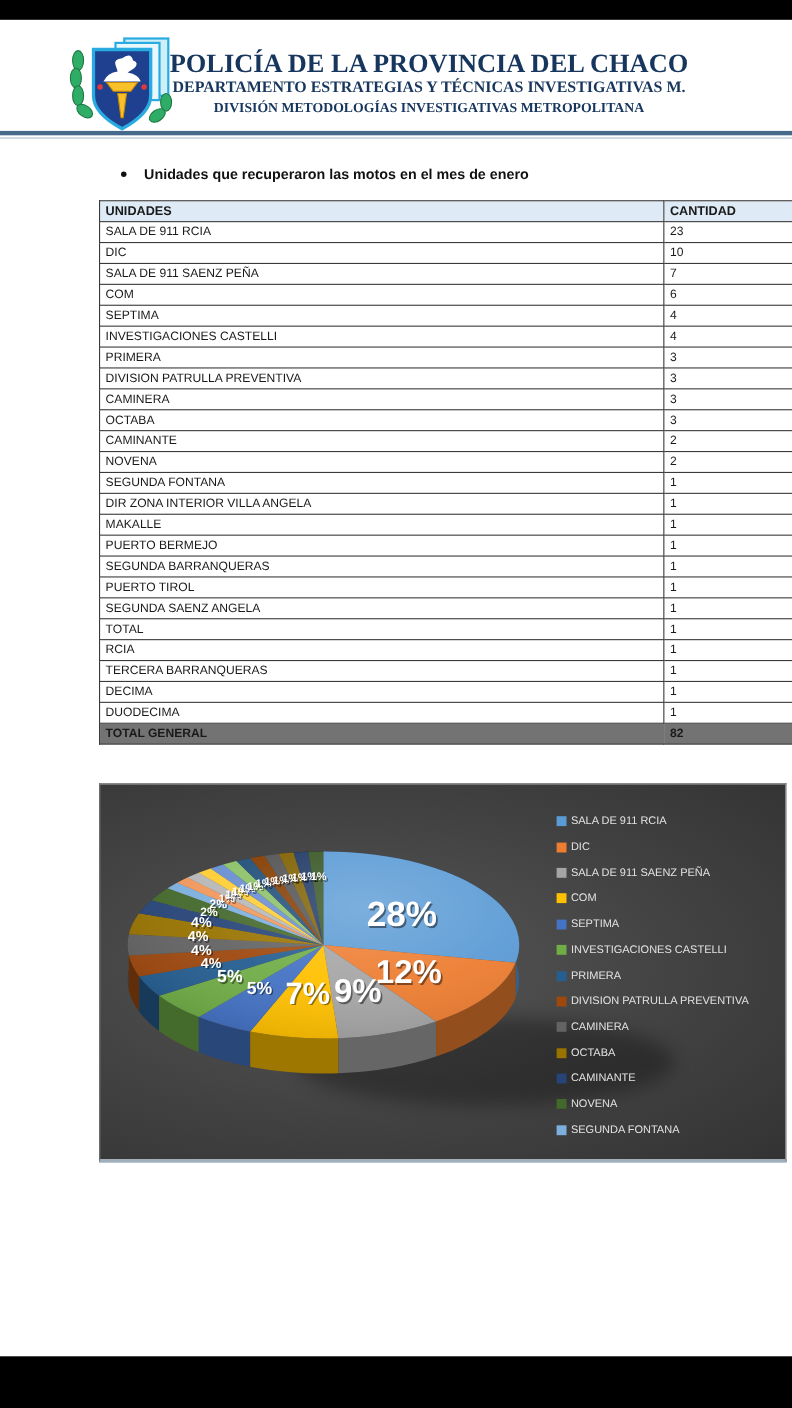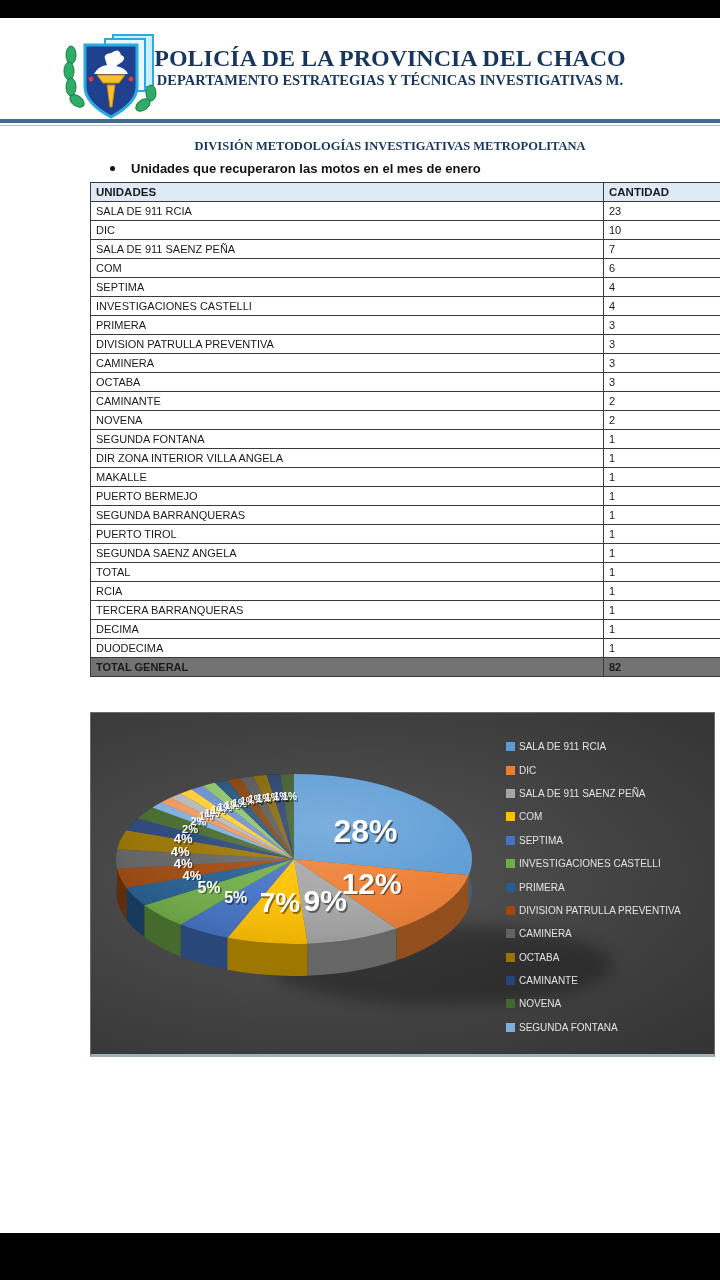--- a/index.html
+++ b/index.html
@@ -8,26 +8,26 @@
   .bar{position:absolute;left:0;width:720px;background:#000;}
   #topbar{top:0;height:18px;}
   #bottombar{top:1233px;height:47px;}
 
   
   #logo{position:absolute;left:55px;top:33px;width:112px;height:90px;}
   #header-text{position:absolute;left:150px;top:46px;width:480px;text-align:center;
                color:#17365D;font-family:"Liberation Serif",serif;font-weight:bold;}
   #header-title{font-size:24px;line-height:24px;}
   #header-sub1{font-size:14.5px;line-height:20px;}
-  #header-sub2{font-size:12.5px;line-height:17px;margin-top:48px;}
+  #header-sub2{font-size:12.5px;line-height:17px;}
   #header-rule{position:absolute;left:0;top:119px;width:720px;height:4px;background:#46698C;}
   #header-rule2{position:absolute;left:0;top:125px;width:720px;height:1px;background:#A9BDD1;}
 
   
-  #bullet-line{position:absolute;left:110px;top:161px;font-size:13px;font-weight:bold;color:#111;text-align:center;}
+  #bullet-line{position:absolute;left:110px;top:151px;font-size:13px;font-weight:bold;color:#111;text-align:center;}
   #bullet-line .dot{display:inline-block;width:5px;height:5px;border-radius:50%;background:#111;
                     vertical-align:middle;margin-right:16px;margin-top:-2px;}
 
   
   #units-table-wrap{position:absolute;left:62px;top:182px;width:641px;}
   table{border-collapse:collapse;width:100%;table-layout:fixed;margin-left:28px;}
   td,th{border:1px solid #3a3a3a;font-size:11px;height:18px;line-height:18px;
         padding:0 5px;overflow:hidden;white-space:nowrap;color:#1a1a1a;}
   th{background:#DEEBF7;text-align:left;font-size:11.5px;}
   col.c-units{width:513px;} col.c-qty{width:128px;}

